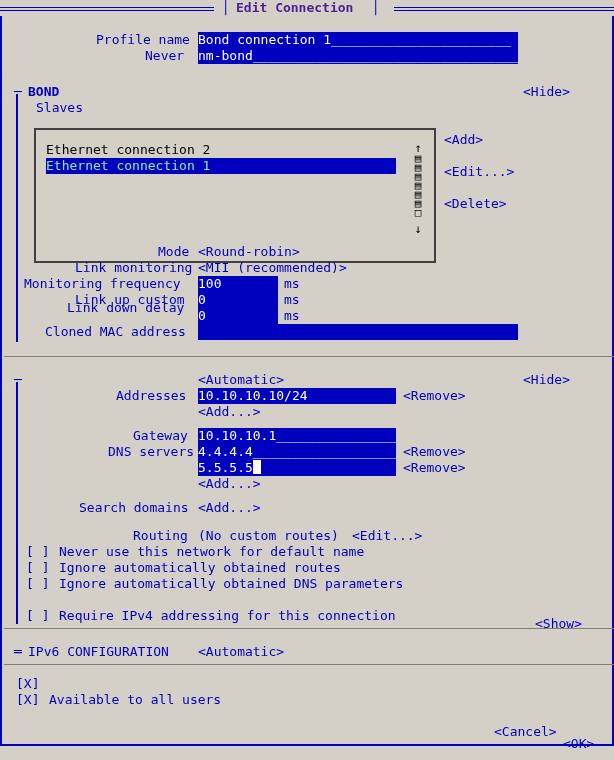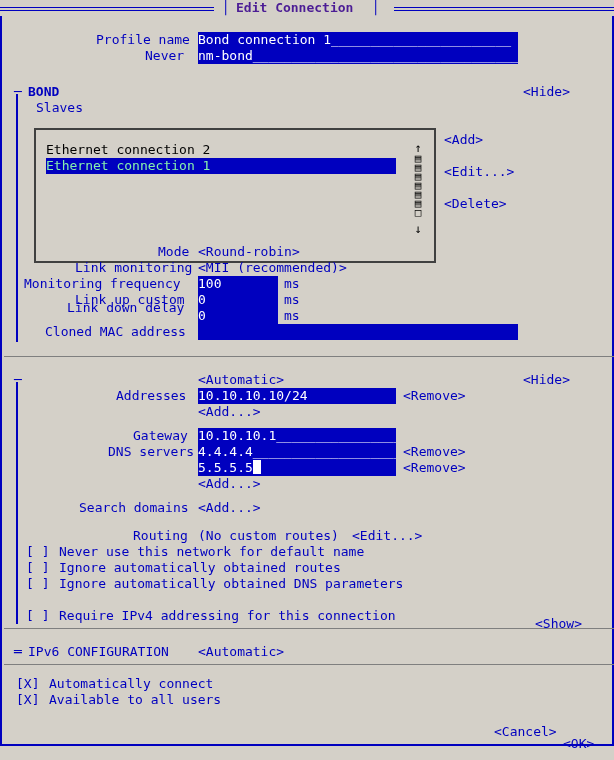--- a/index.html
+++ b/index.html
@@ -252,21 +252,20 @@
     <div class="hr-sep" style="top:612px;"></div>
 
     <div class="sect-mark" style="top:628px; left:12px;">═</div>
     <div class="abs lbl" style="top:628px; left:26px;">IPv6 CONFIGURATION</div>
     <div class="abs lbl" style="top:628px; left:196px;">&lt;Automatic&gt;</div>
     <div class="abs lbl" style="top:600px; left:521px;margin-left:12px;">&lt;Show&gt;</div>
 
     <div class="hr-sep" style="top:648px;"></div>
 
     <div class="abs lbl" style="top:660px; left:14px;">[X]</div>
-    <div class="abs lbl" style="top:660px; left:47px;">Automatically connect</div>
 
     <div class="abs lbl" style="top:676px; left:14px;">[X]</div>
     <div class="abs lbl" style="top:676px; left:47px;">Available to all users</div>
 
     <div class="abs lbl" style="top:708px; left:492px;">&lt;Cancel&gt;</div>
     <div class="abs lbl" style="top:708px; left:561px;margin-top:12px;">&lt;OK&gt;</div>
   </div>
 
   <div class="bottom-rule"></div>
 </div>

